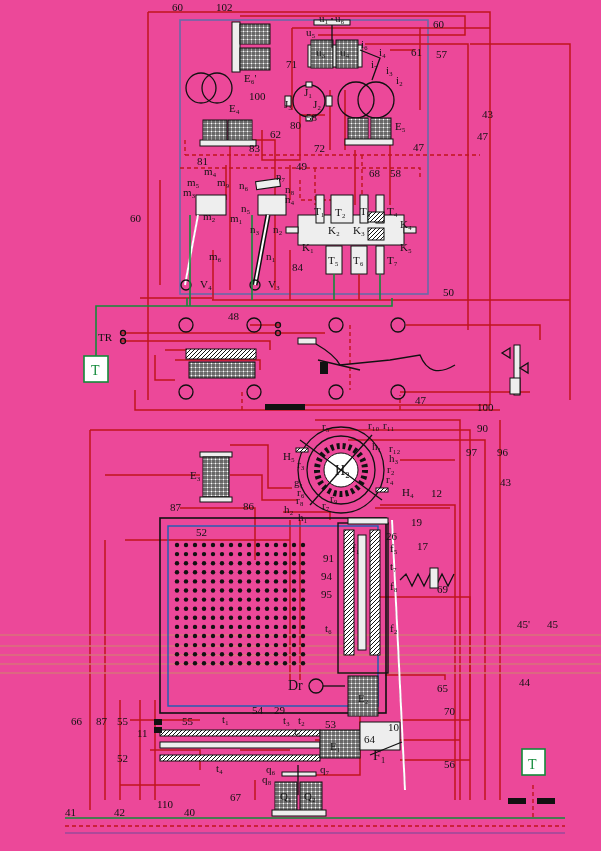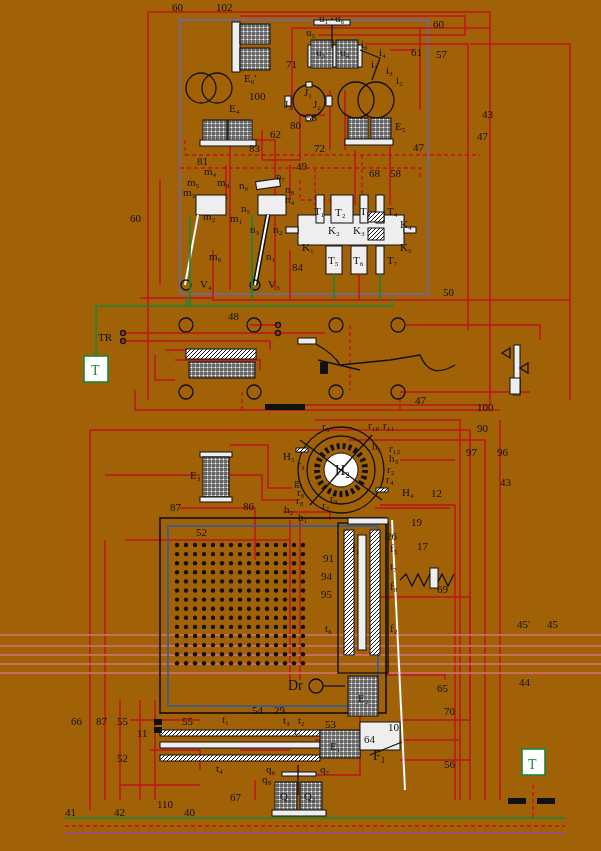--- a/index.html
+++ b/index.html
@@ -1,16 +1,16 @@
 <!DOCTYPE html>
 <html><head>
 <meta charset="utf-8">
 <style>
   html,body{margin:0;padding:0;background:#ffffff;}
-  #stage{position:relative;width:601px;height:851px;overflow:hidden;background:#a16207;}
+  #stage{position:relative;width:601px;height:851px;overflow:hidden;background:#ec4899;}
   svg{position:absolute;left:0;top:0;}
   text{font-family:"Liberation Serif","DejaVu Serif",serif;fill:#111;}
   .lbl{font-size:11px;}
   .lbl-big{font-size:14px;}
   .w{stroke:#c0141c;stroke-width:1.5;fill:none;}
   .wd{stroke:#c0141c;stroke-width:1.4;fill:none;stroke-dasharray:4 3;}
   .wp{stroke:#d9737a;stroke-width:1.6;fill:none;}
   .g{stroke:#138a3a;stroke-width:1.6;fill:none;}
   .b{stroke:#6a6aa8;stroke-width:1.6;fill:none;}
   .k{stroke:#111;stroke-width:1.3;fill:none;}

